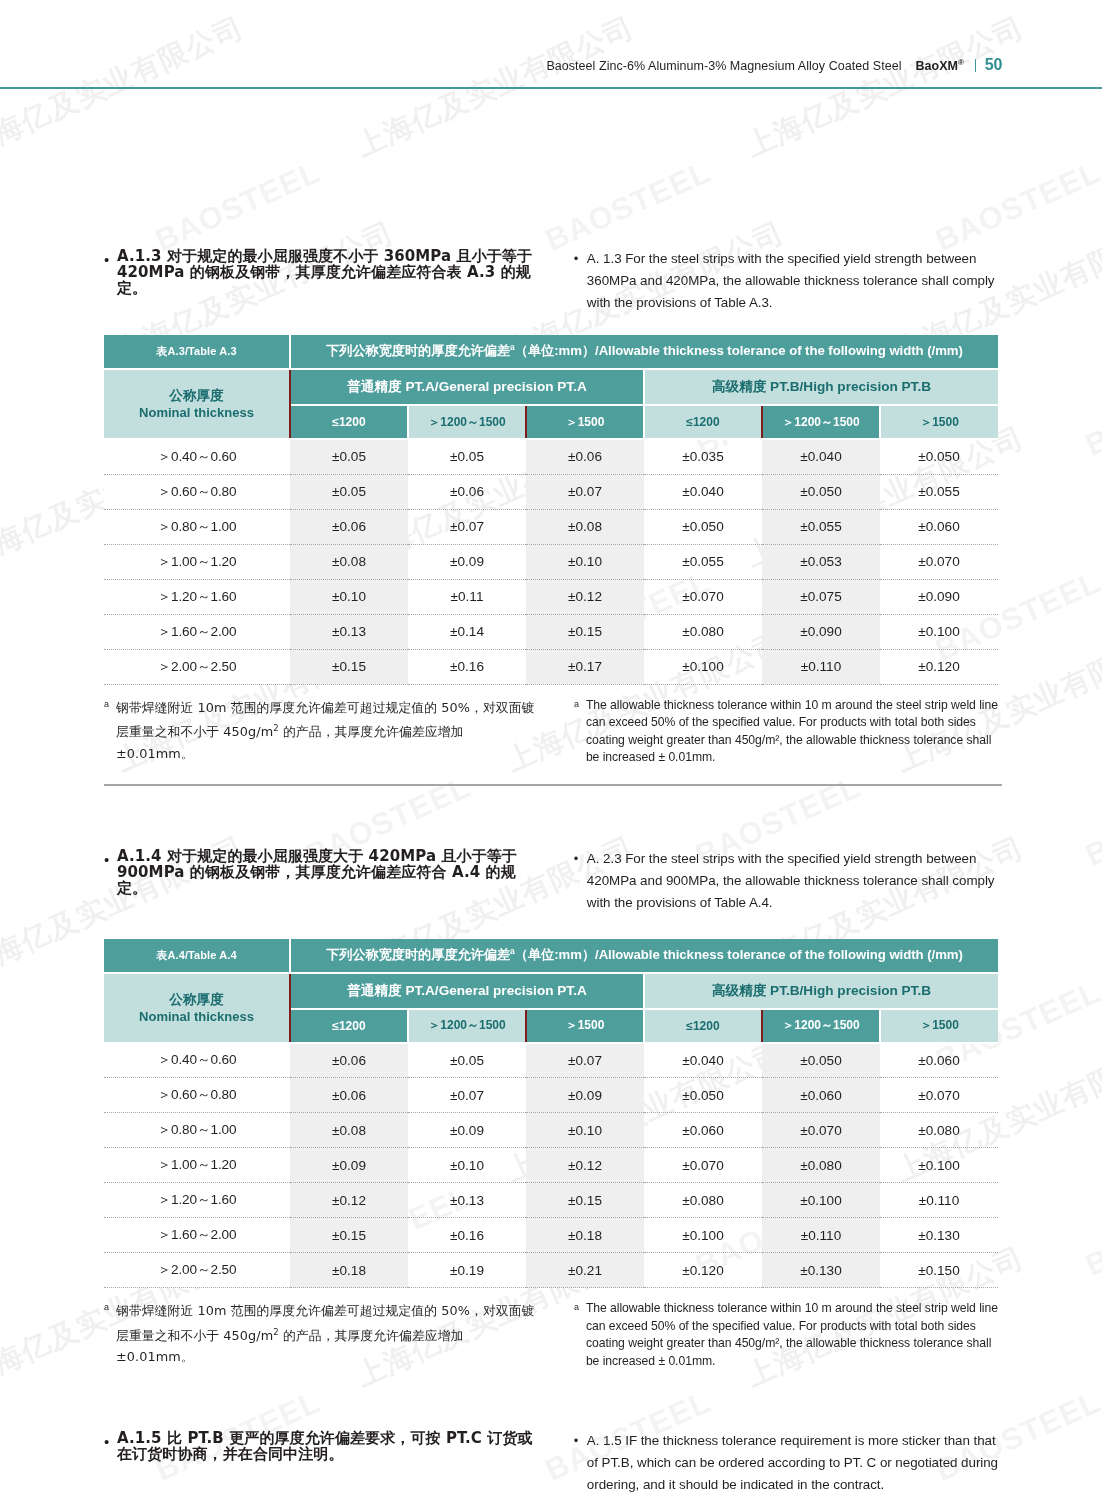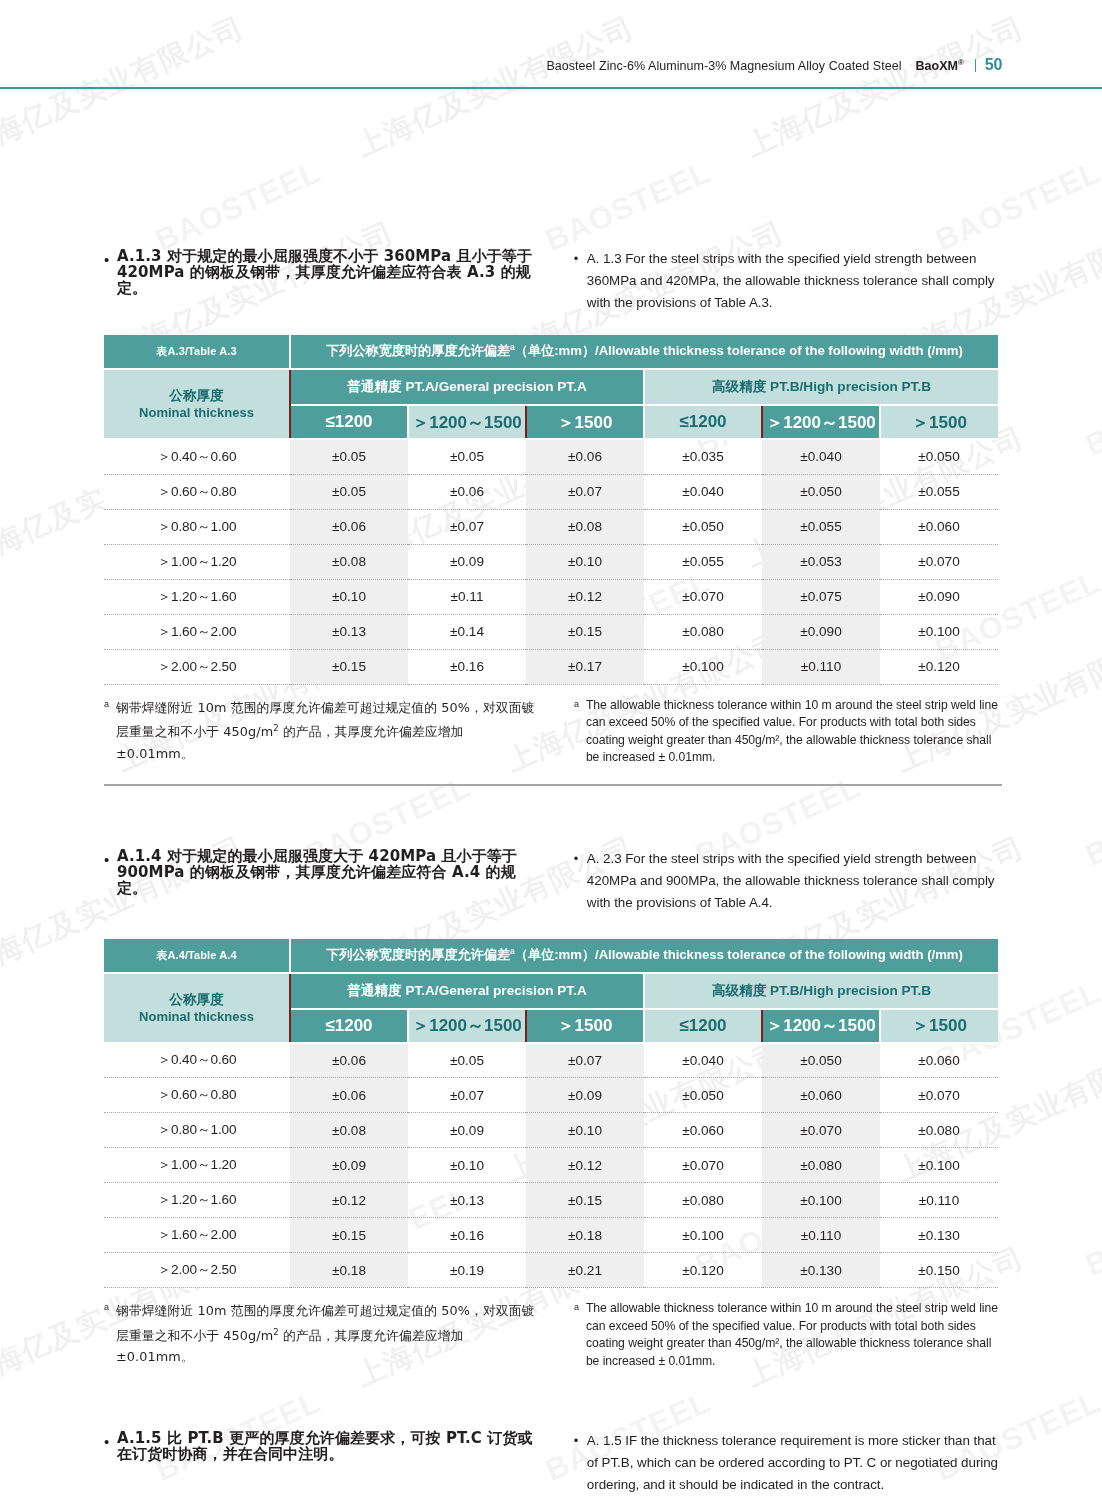--- a/index.html
+++ b/index.html
@@ -158,21 +158,21 @@
     font-weight: bold;
     text-align: center;
     vertical-align: middle;
     border-right: 2px solid #7f1d1d;
     border-bottom: 2px solid #ffffff;
   }
   .th-last { border-right: none; }
 
   .r1 { height: 34px; font-size: 13.6px; }
   .r2 { height: 36px; font-size: 13.6px; }
-  .r3 { height: 34px; font-size: 17px; }
+  .r3 { height: 34px; font-size: 12px; }
 
   .title-cell {
     font-size: 11px;
     letter-spacing: 0.1px;
   }
   .wide-cell {
     font-size: 13.2px;
     padding: 0 10px;
     letter-spacing: -0.05px;
   }

